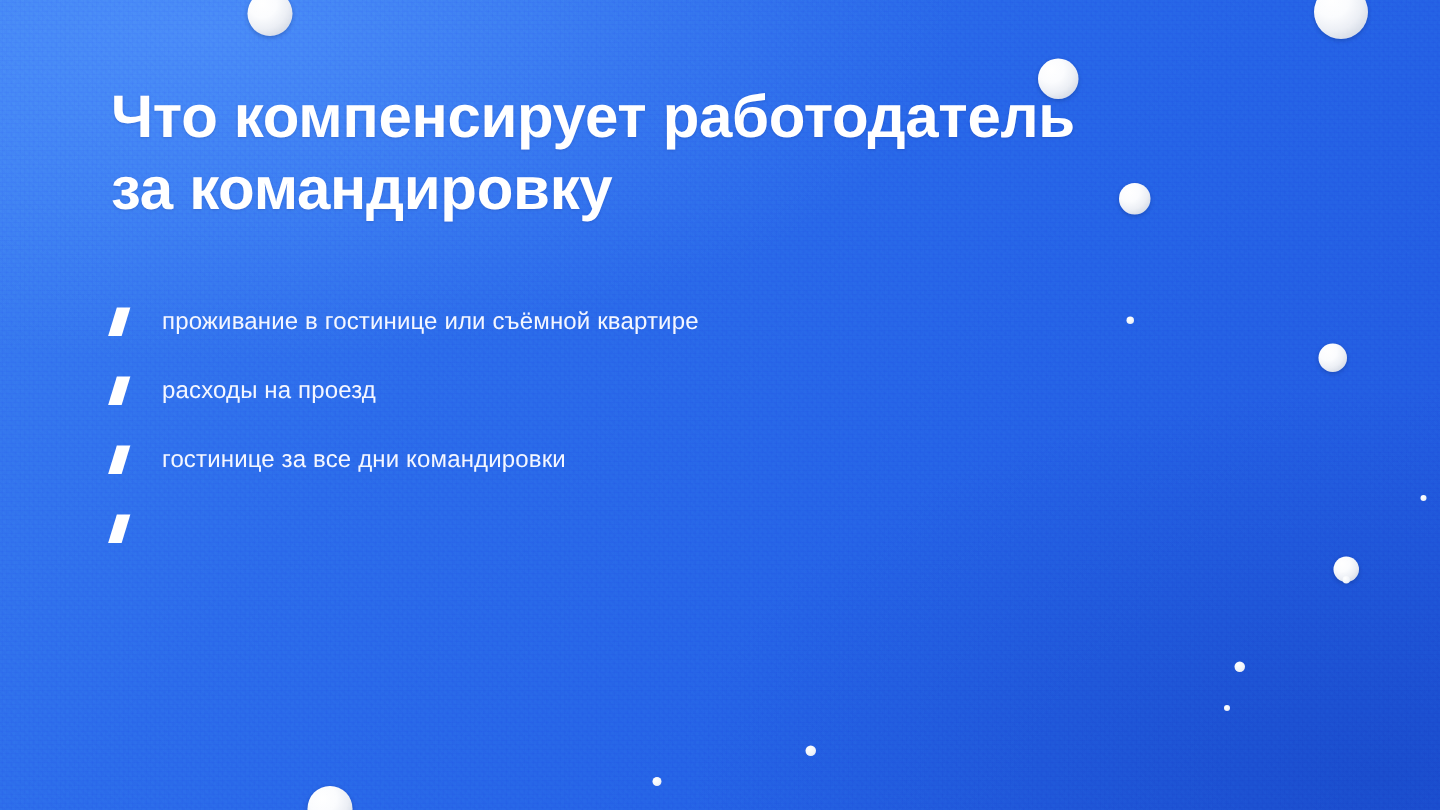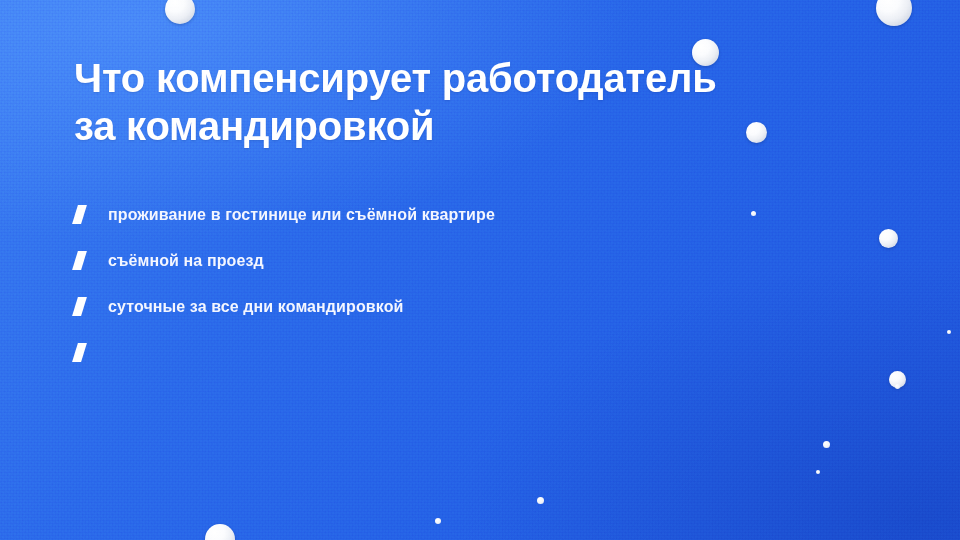--- a/index.html
+++ b/index.html
@@ -101,21 +101,21 @@
     width: 9px;
     height: 19px;
     margin-top: -10px;
     background: #ffffff;
     transform: skewX(-17deg);
   }
   .btext {
     color: #f4f7ff;
     font-size: 16px;
     line-height: 20px;
-    font-weight: 700;
+    font-weight: 400;
     letter-spacing: 0.1px;
     white-space: nowrap;
   }
 </style>
 </head>
 <body>
 
 <div id="slide">
 
   <div id="decor-layer">
@@ -130,34 +130,34 @@
       <div class="dot" style="left: 823px; top: 441px; width: 7px; height: 7px;"></div>
       <div class="dot" style="left: 895px; top: 384px; width: 5px; height: 5px;"></div>
       <div class="dot" style="left: 435px; top: 518px; width: 6px; height: 6px;"></div>
       <div class="dot" style="left: 816px; top: 470px; width: 4px; height: 4px;"></div>
       <div class="dot" style="left: 947px; top: 330px; width: 4px; height: 4px;"></div>
       <div class="dot" style="left: 537px; top: 497px; width: 7px; height: 7px;"></div>
     </div>
 
   <div id="content">
     <h1 id="title">Что компенсирует работодатель
-за командировкой</h1>
+за командировку</h1>
 
     <ul id="bullets">
       <li>
         <span class="marker"></span>
         <span class="btext">проживание в гостинице или съёмной квартире</span>
       </li>
       <li>
         <span class="marker"></span>
-        <span class="btext">съёмной на проезд</span>
+        <span class="btext">расходы на проезд</span>
       </li>
       <li>
         <span class="marker"></span>
-        <span class="btext">суточные за все дни командировкой</span>
+        <span class="btext">гостинице за все дни командировки</span>
       </li>
       <li>
         <span class="marker"></span>
       </li>
     </ul>
   </div>
 
   <div id="noise"></div>
 </div>
 

